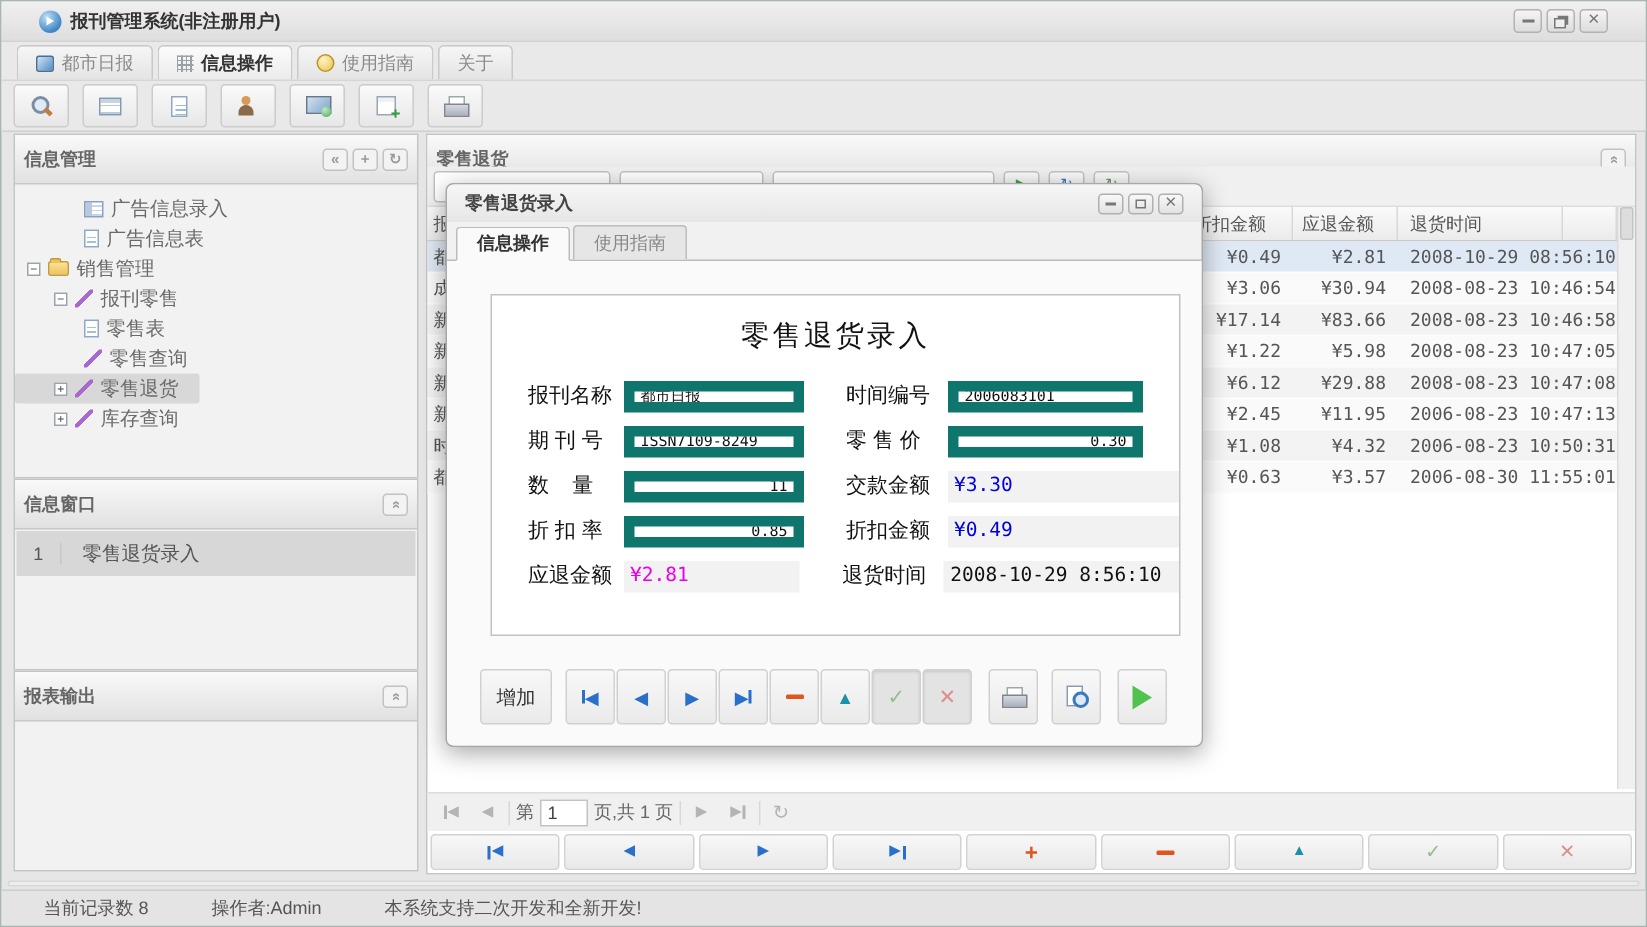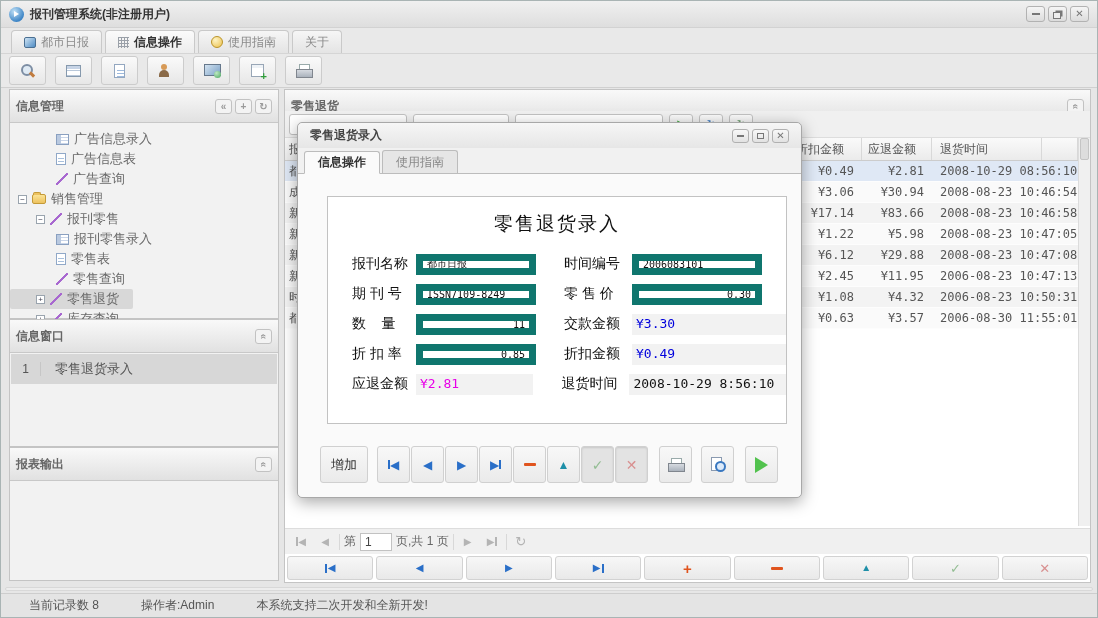--- a/index.html
+++ b/index.html
@@ -1,21 +1,21 @@
 <!DOCTYPE html>
 <html><head>
 <meta charset="utf-8">
 <style>
   * { margin:0; padding:0; box-sizing:border-box; }
   html,body { width:1098px; height:618px; }
   body { font-family:"Liberation Sans","DejaVu Sans",sans-serif; font-size:12px; color:#444; background:#e9e9e9; overflow:hidden; }
   .window { position:relative; width:1098px; height:618px; background:#e6e6e6; border:1px solid #a9b4b4; }
 
   
-  .titlebar { position:absolute; top:0; left:0; right:0; height:27px; background:linear-gradient(#f0f0f0,#dedede); display:flex; align-items:center; padding:0 8px; border-bottom:1px solid #d2d2d2; }
+  .titlebar { position:absolute; top:0; left:0; right:0; height:27px; background:linear-gradient(#f0f0f0,#dedede); display:flex; align-items:center; padding:0 25px; border-bottom:1px solid #d2d2d2; }
   .applogo { width:15px; height:15px; border-radius:50%; background:radial-gradient(circle at 35% 30%, #bfe0f6, #3f86c6 70%); margin-right:6px; position:relative; }
   .applogo::after { content:""; position:absolute; left:5px; top:4px; width:0; height:0; border-left:5px solid #fff; border-top:3px solid transparent; border-bottom:3px solid transparent; }
   .apptitle { font-weight:bold; color:#333; font-size:12px; }
   .wincontrols { margin-left:auto; display:flex; gap:3px; }
   .wcbtn { width:19px; height:16px; border:1px solid #b2b2b2; border-radius:3px; background:linear-gradient(#f5f5f5,#dcdcdc); display:flex; align-items:center; justify-content:center; color:#777; font-size:10px; cursor:default; }
   .wc-minbar { width:8px; height:2px; background:#777; }
   .wc-maxbox { width:8px; height:7px; border:1px solid #777; background:#eee; box-shadow:2px -2px 0 -0.5px #777; margin-top:2px; margin-left:-2px; }
 
   
   .menubar { position:absolute; top:27px; left:0; right:0; height:26px; background:#e9e9e9; border-bottom:1px solid #d5d5d5; display:flex; align-items:flex-end; padding-left:10px; gap:3px; }
@@ -213,37 +213,29 @@
     </div>
     <div class="tree">
       <div class="titem" style="padding-left:46px;">
           <span class="t-grid"></span>
           <span class="lbl">广告信息录入</span>
         </div>
       <div class="titem" style="padding-left:46px;align-items:center;">
           <span class="t-doc"></span>
           <span class="lbl">广告信息表</span>
         </div>
-      <div class="titem" style="padding-left:46px;">
-          <span class="t-wand"></span>
-          <span class="lbl">广告查询</span>
-        </div>
       <div class="titem" style="padding-left:8px;">
           <span class="tg">−</span>
           <span class="t-folder"></span>
           <span class="lbl">销售管理</span>
         </div>
       <div class="titem" style="padding-left:26px;">
           <span class="tg">−</span>
           <span class="t-wand"></span>
           <span class="lbl">报刊零售</span>
-        </div>
-      <div class="titem" style="padding-left:46px;">
-          <span class="t-grid"></span>
-          <span class="lbl">报刊零售录入</span>
         </div>
       <div class="titem" style="padding-left:46px;">
           <span class="t-doc"></span>
           <span class="lbl">零售表</span>
         </div>
       <div class="titem" style="padding-left:46px;">
           <span class="t-wand"></span>
           <span class="lbl">零售查询</span>
         </div>
       <div class="titem sel" style="padding-left:26px; margin-left:0;">

